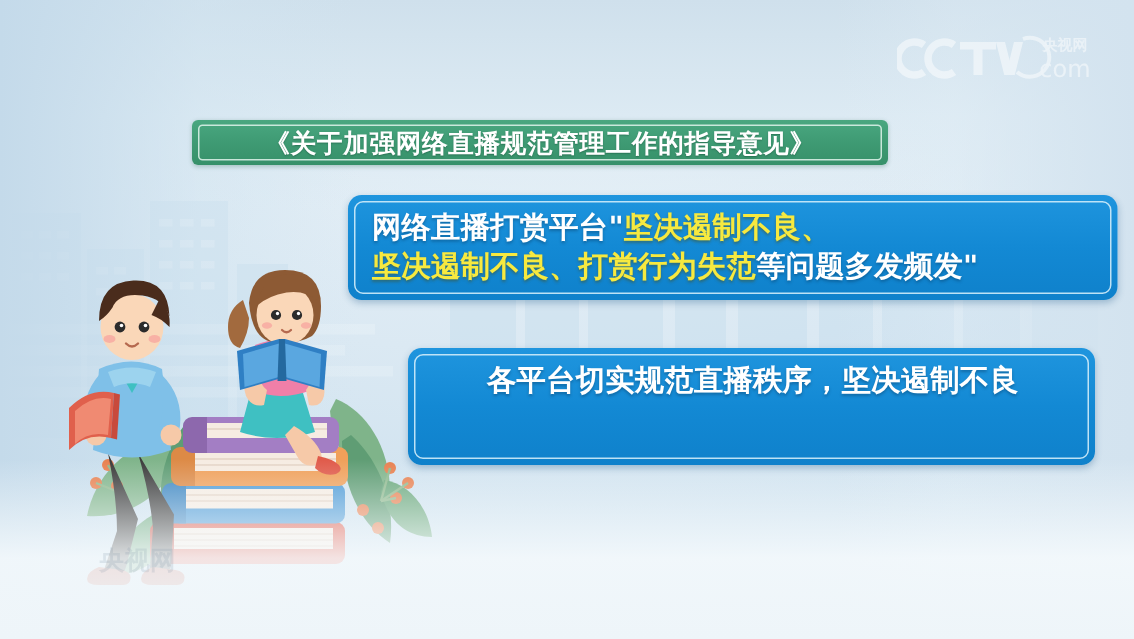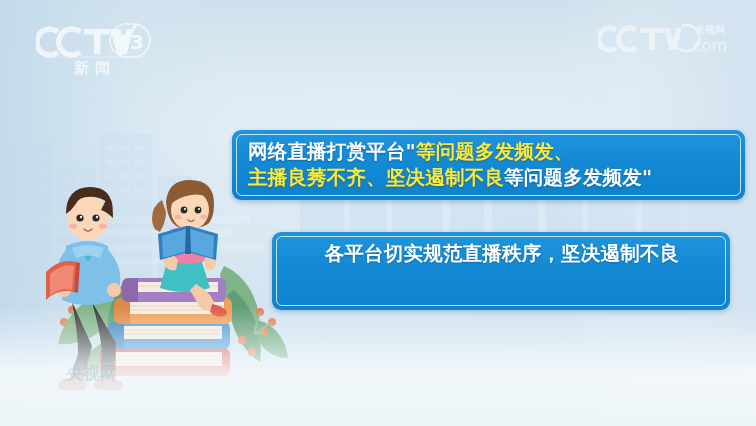--- a/index.html
+++ b/index.html
@@ -319,41 +319,20 @@
 
         <path d="M18 110 q14 -14 30 -10 l-2 30 q-16 -4 -28 8z" fill="#e0604c"></path>
         <path d="M22 112 q12 -11 24 -8 l-2 24 q-13 -3 -22 6z" fill="#f08a72"></path>
         <path d="M48 100 l4 1 l-2 30 l-4 -1z" fill="#c84a3c"></path>
       </g>
     </svg>
   </div>
 
   <div class="wash-bottom"></div>
 
-  <div class="bug">
-    <svg width="118" height="56" viewBox="0 0 118 56">
-      <g fill="none" stroke="#ffffff" stroke-width="5.5" opacity="0.95">
-        <path d="M22 12 a13 13 0 1 0 0 20"></path>
-        <path d="M44 12 a13 13 0 1 0 0 20"></path>
-      </g>
-      <g fill="#ffffff" opacity="0.95">
-        <rect x="48" y="9" width="26" height="5.5"></rect>
-        <rect x="58" y="9" width="6.5" height="25"></rect>
-        <path d="M74 9 l7 0 l7 25 l-7 0 z"></path>
-        <path d="M88 9 l7 0 l-7 25 l-7 0 z" opacity="0"></path>
-      </g>
-      <path d="M78 9 l6.5 0 l6 25 l-6.5 0 z" fill="#ffffff" opacity="0.95"></path>
-      <path d="M90.5 9 l6.5 0 l-6 25 l-6.5 0 z" fill="#ffffff" opacity="0.95"></path>
-      <line x1="84" y1="36" x2="100" y2="4" stroke="#ffffff" stroke-width="2.5" opacity=".9"></line>
-      <rect x="74" y="4" width="40" height="33" rx="16.5" fill="none" stroke="#ffffff" stroke-width="2" opacity=".75"></rect>
-      <text x="94" y="29" font-family="'DejaVu Sans','Liberation Sans',sans-serif" font-size="20" font-weight="bold" fill="#ffffff" opacity="0.95" text-anchor="middle">13</text>
-      <line x1="10" y1="37" x2="108" y2="37" stroke="#ffffff" stroke-width="1.2" opacity=".55"></line>
-      <text x="59" y="53" font-family="'DejaVu Sans','Liberation Sans',sans-serif" font-size="15" font-weight="bold" fill="#ffffff" opacity="0.95" text-anchor="middle" letter-spacing="6">新闻</text>
-    </svg>
-  </div>
 
   <div class="wm">
     <svg width="140" height="46" viewBox="0 0 140 46">
       <g fill="none" stroke="#ffffff" stroke-width="5" opacity=".9">
         <path d="M18 12 a11 11 0 1 0 0 18"></path>
         <path d="M38 12 a11 11 0 1 0 0 18"></path>
       </g>
       <g fill="#ffffff" opacity=".9">
         <rect x="42" y="10" width="24" height="5"></rect>
         <rect x="51" y="10" width="6" height="22"></rect>
@@ -365,25 +344,28 @@
       <text x="112" y="33" font-family="'DejaVu Sans','Liberation Sans',sans-serif" font-size="16" fill="#ffffff" opacity=".9" text-anchor="middle">com</text>
     </svg>
   </div>
 
   <div class="wm-bottom">
     <svg width="130" height="26" viewBox="0 0 130 26">
       <text x="0" y="19" font-family="'DejaVu Sans','Liberation Sans',sans-serif" font-size="17" font-weight="bold" fill="#7d93a6">央视网</text>
     </svg>
   </div>
 
+  <div class="title-banner">
+    <span class="title-text">《关于加强网络直播规范管理工作的指导意见》</span>
+  </div>
 
   <div class="callout" id="callout-1">
     <div class="inner">
-      <div><span>网络直播打赏平台"</span><span class="hl">等问题多发频发、</span></div>
-      <div><span class="hl">主播良莠不齐、坚决遏制不良</span><span>等问题多发频发"</span></div>
+      <div><span>网络直播打赏平台"</span><span class="hl">坚决遏制不良、</span></div>
+      <div><span class="hl">坚决遏制不良、打赏行为失范</span><span>等问题多发频发"</span></div>
     </div>
   </div>
 
   <div class="callout" id="callout-2">
     <div class="inner">
       <div>各平台切实规范直播秩序，坚决遏制不良</div>
     </div>
   </div>
 
 </div>

